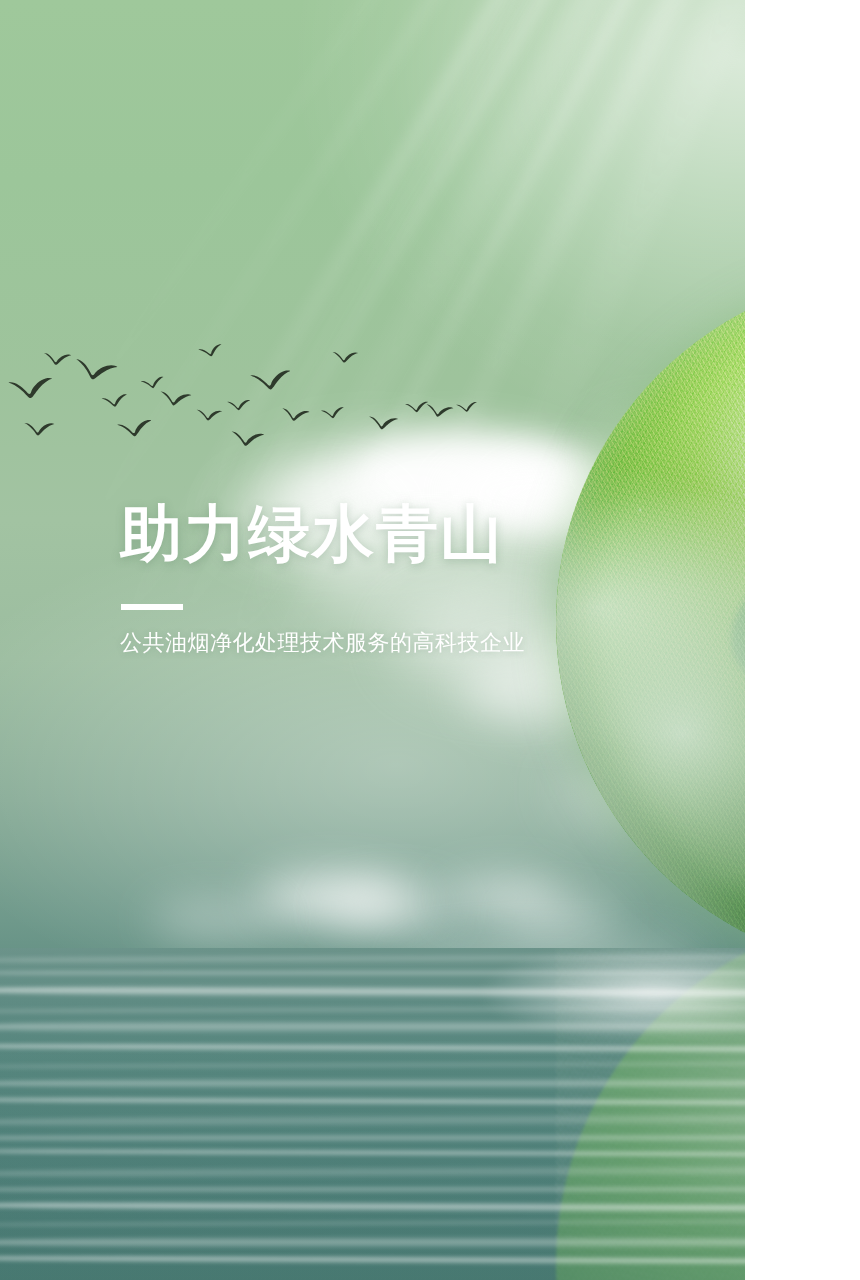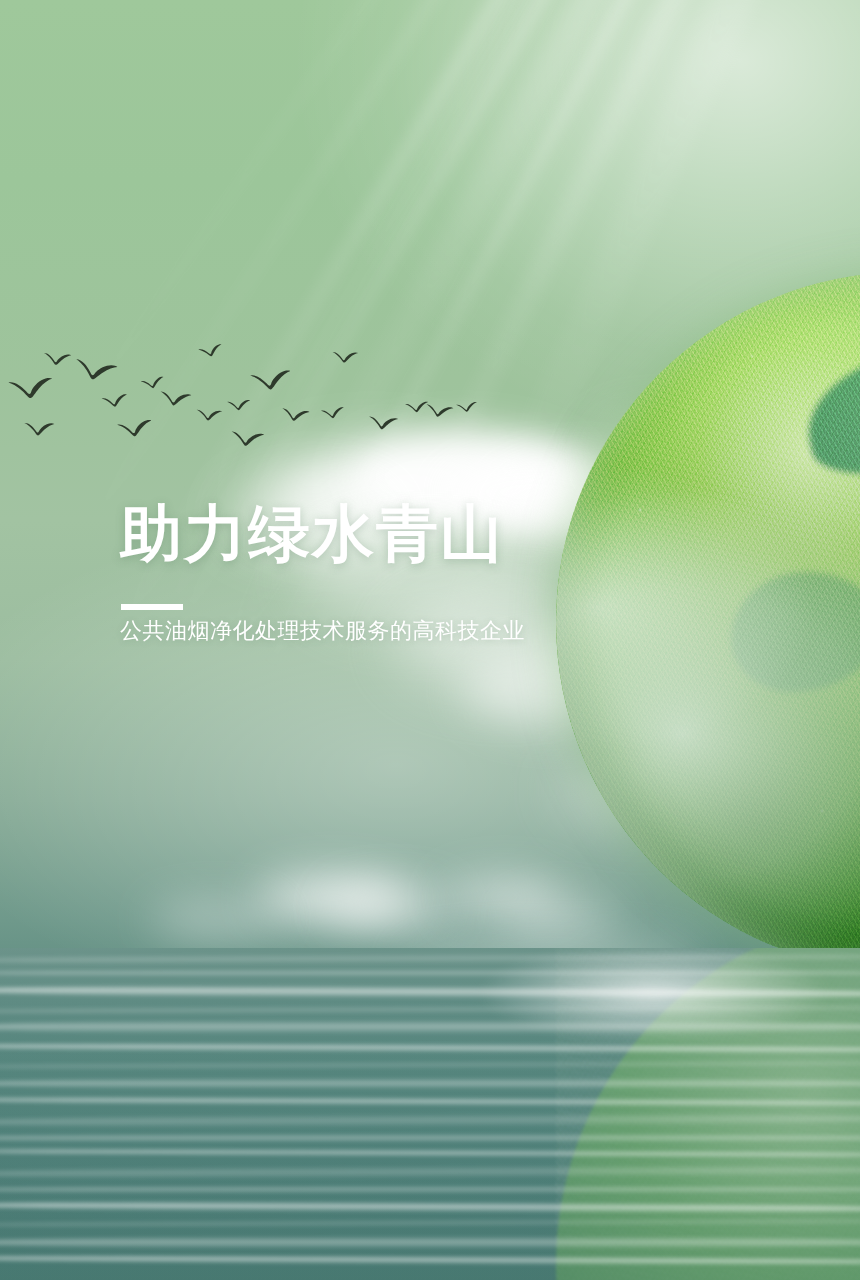--- a/index.html
+++ b/index.html
@@ -3,21 +3,21 @@
 <meta charset="utf-8">
 <title>Eco Banner</title>
 <style>
   html, body {
     margin: 0;
     padding: 0;
     background: #ffffff;
   }
   #poster {
     position: relative;
-    width: 860px;
+    width: 745px;
     height: 1280px;
     overflow: hidden;
     font-family: "Liberation Sans", "DejaVu Sans", sans-serif;
     background: #9cc79a;
   }
 
   
   .sky {
     position: absolute;
     left: 0; top: 0;
@@ -417,16 +417,16 @@
         <div class="wave bright" style="top: 254px; height: 10px; transform: rotate(0.22deg);"></div>
         <div class="wave dim" style="top: 272px; height: 6px; transform: rotate(-0.22deg);"></div>
         <div class="wave mid" style="top: 288px; height: 13px; transform: rotate(0deg);"></div>
         <div class="wave bright" style="top: 308px; height: 8px; transform: rotate(0.22deg);"></div>
       </div>
   </div>
 
   <div class="copy">
     <h1 class="headline">助力绿水青山</h1>
     <div class="divider"></div>
-    <p class="subcopy" style="margin-top:2px;">公共油烟净化处理技术服务的高科技企业</p>
+    <p class="subcopy" style="margin-top:14px;">公共油烟净化处理技术服务的高科技企业</p>
   </div>
 
 </div>
 
 </body></html>

